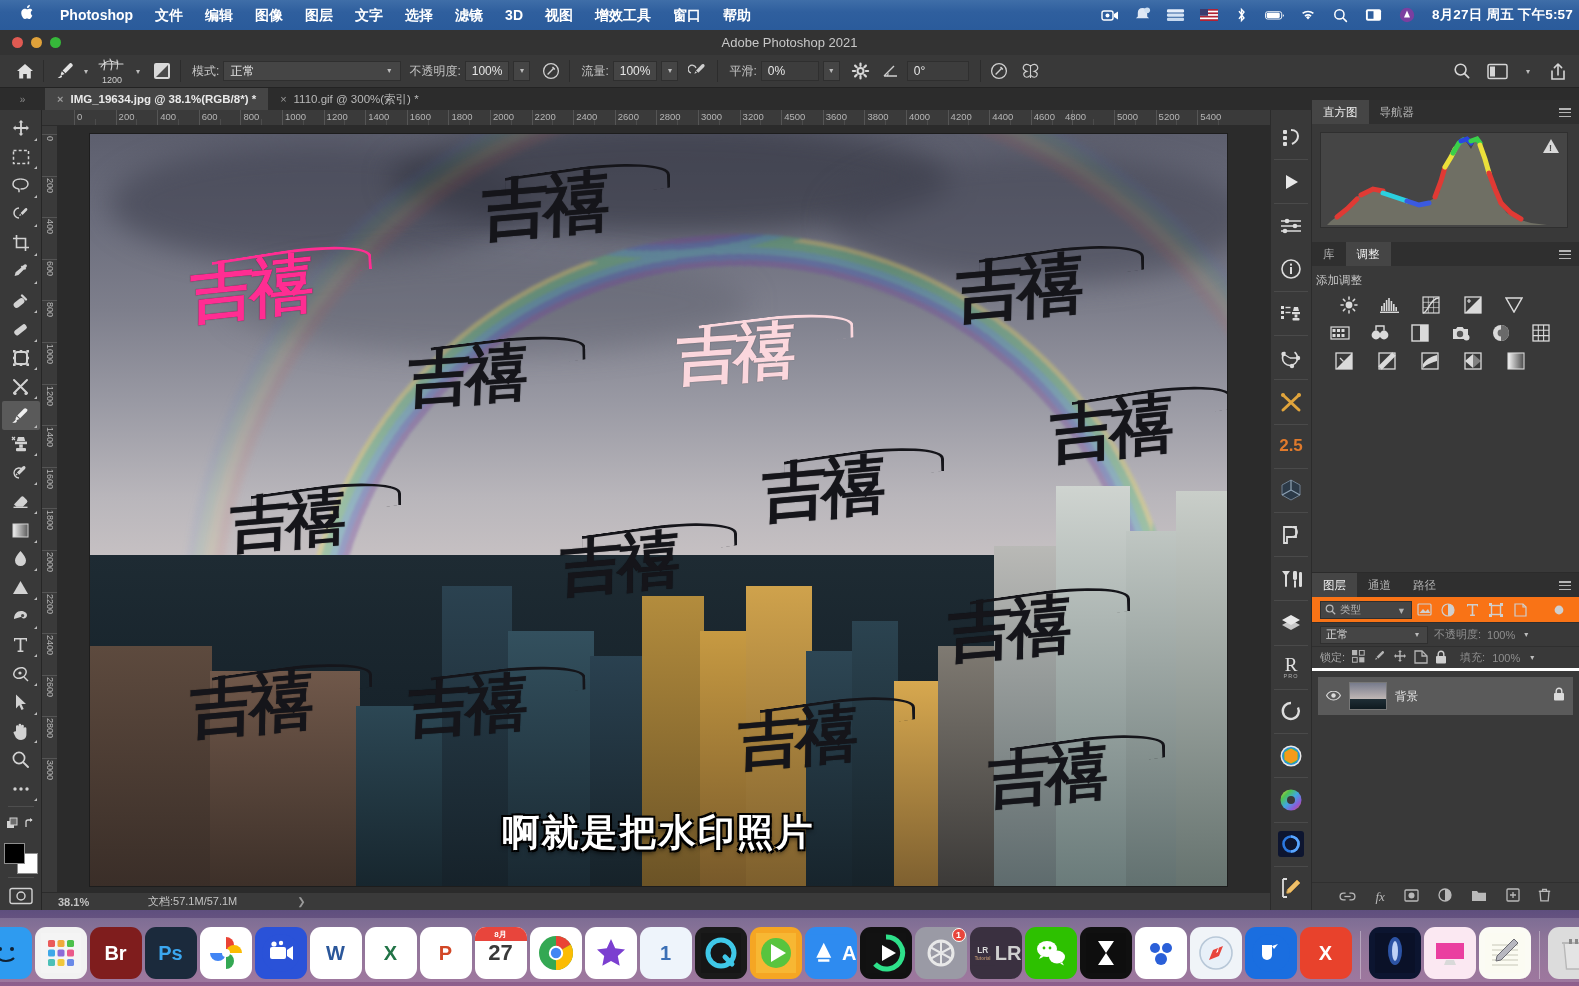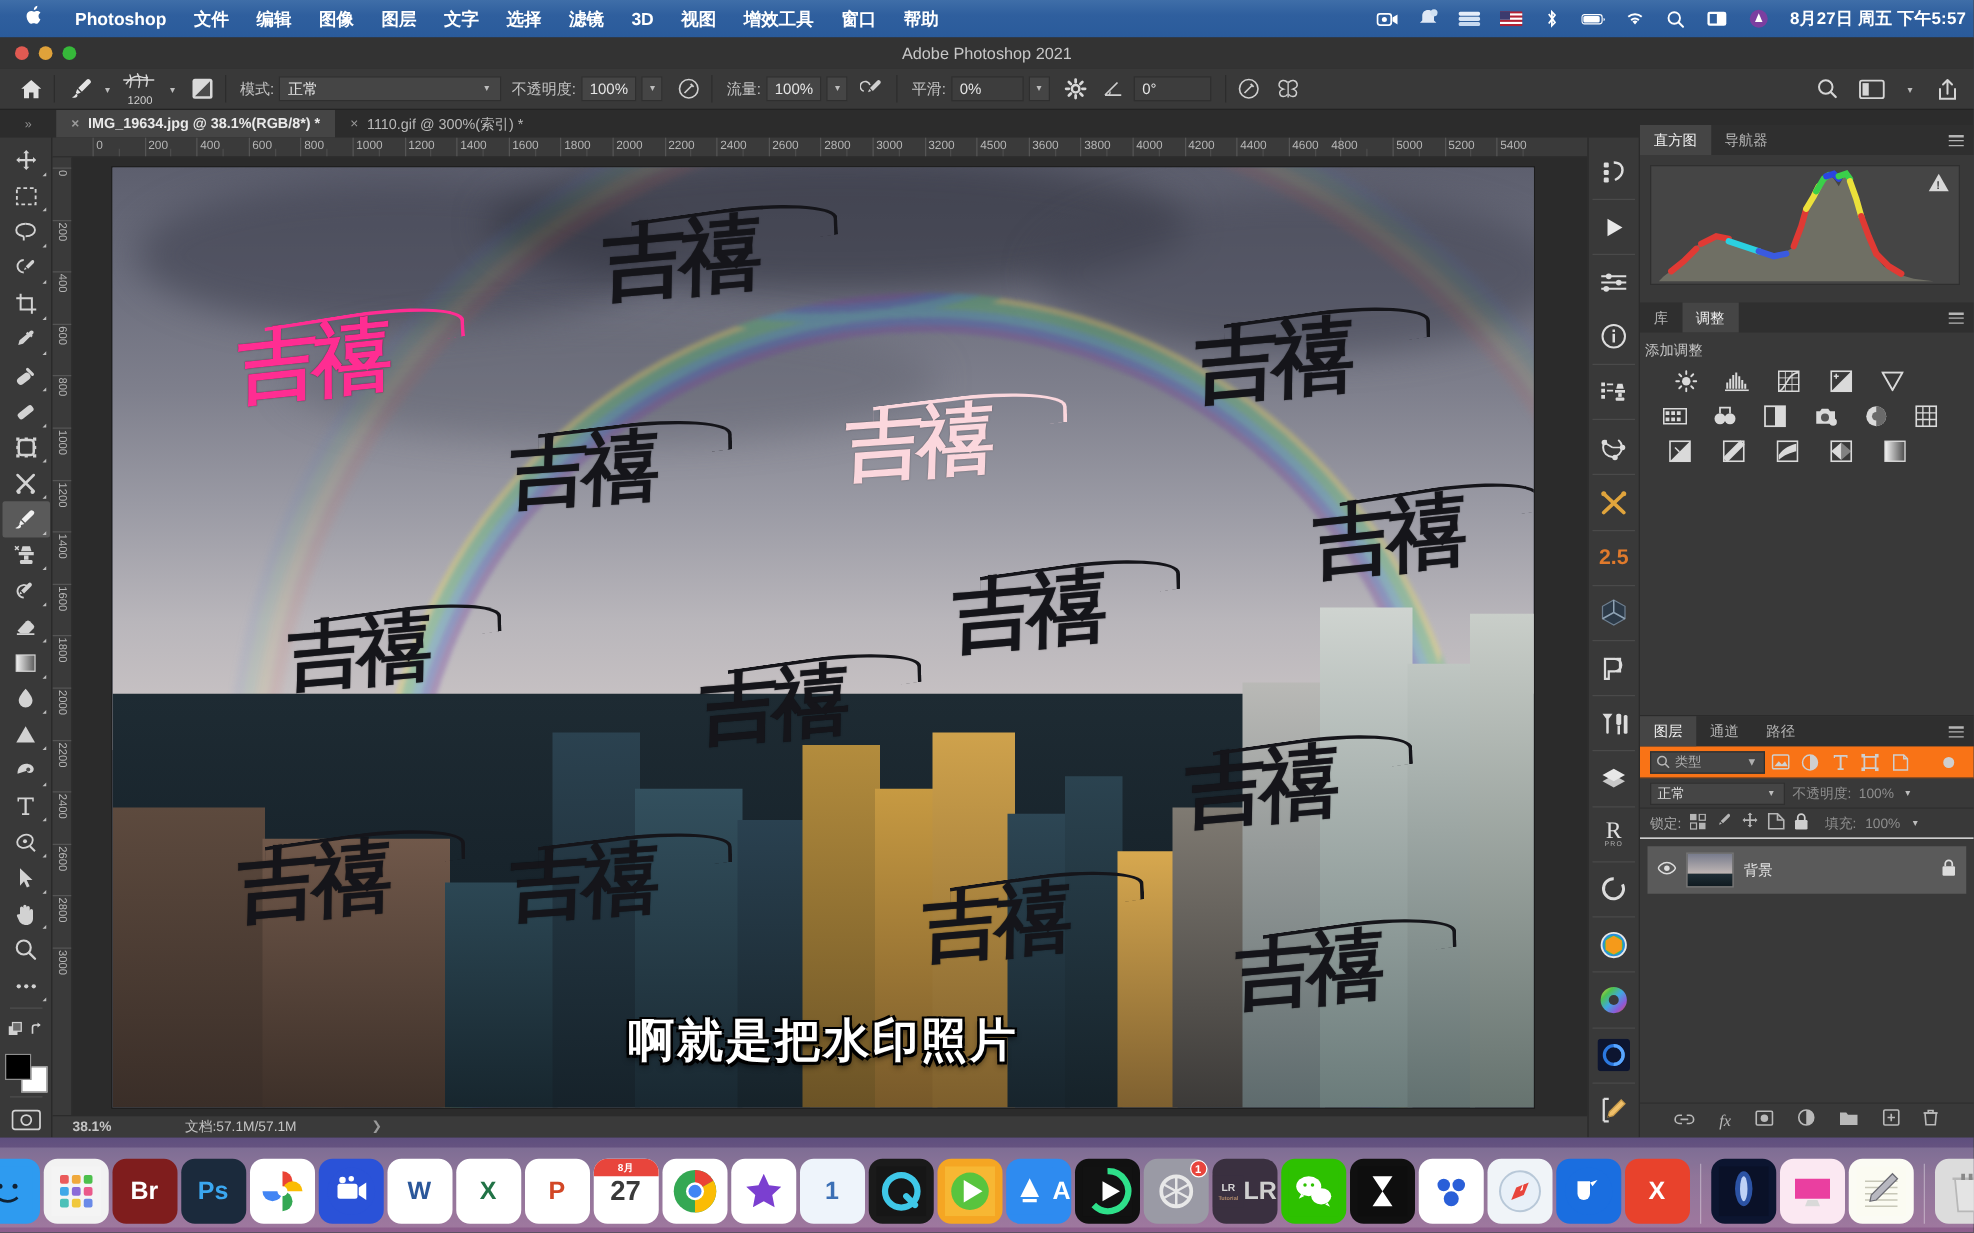--- a/index.html
+++ b/index.html
@@ -181,21 +181,21 @@
   .adjgrid { display:grid; grid-template-columns:repeat(6,1fr); gap:6px 4px; padding:0 6px 6px 6px; }
   .adjbtn { height:22px; display:flex; align-items:center; justify-content:center; color:#d8d8d8; }
 
   .layerspanel { position:absolute; left:0; top:472px; width:267px; height:338px; background:#393939; border-top:1px solid #2b2b2b; }
   .filterrow { display:flex; align-items:center; gap:0; height:26px; padding:0 8px; background:#f97316; border-bottom:1px solid #2f2f2f; }
   .searchbox { display:flex; align-items:center; gap:4px; background:#454545; border:1px solid #2f2f2f; height:18px; width:92px; padding:0 4px; }
   .searchbox span { font-size:10.5px; color:#b0b0b0; }
   .ficon { width:24px; height:20px; display:flex; align-items:center; justify-content:center; color:#cfcfcf; }
   .blendrow { display:flex; align-items:center; height:24px; padding:0 8px; gap:6px; font-size:11px; color:#c2c2c2; border-bottom:1px solid #2f2f2f;}
   .blendsel { background:#454545; border:1px solid #2f2f2f; height:18px; width:108px; display:flex; align-items:center; padding:0 5px; font-size:11px; color:#ddd; }
-  .lockrow { display:flex; align-items:center; height:24px; padding:0 8px; gap:7px; font-size:11px; color:#a8a8a8; border-bottom:1px solid #ffffff;}
+  .lockrow { display:flex; align-items:center; height:24px; padding:0 8px; gap:7px; font-size:11px; color:#a8a8a8; border-bottom:3px solid #ffffff;}
   .layerrow { display:flex; align-items:center; height:38px; padding:0 8px; gap:8px; background:#5a5a5a; margin:6px 6px 0 6px; }
   .thumb { width:38px; height:28px; border:1px solid #777; overflow:hidden; position:relative; }
   .thumb .t-sky{position:absolute;left:0;top:0;width:100%;height:60%;background:linear-gradient(180deg,#777b8c,#c0b7b5);}
   .thumb .t-city{position:absolute;left:0;bottom:0;width:100%;height:40%;background:linear-gradient(180deg,#1f2e36,#0f1a20);}
   .layername { font-size:11.5px; color:#e4e4e4; flex:1; }
   .panelfooter { position:absolute; left:0; bottom:0; width:267px; height:28px; background:#393939;
                  display:flex; align-items:center; justify-content:space-around; padding:0 18px; border-top:1px solid #2f2f2f; color:#b9b9b9; }
 
   
   .desktop-bottom { position:absolute; left:0; top:910px; width:1579px; height:76px;

